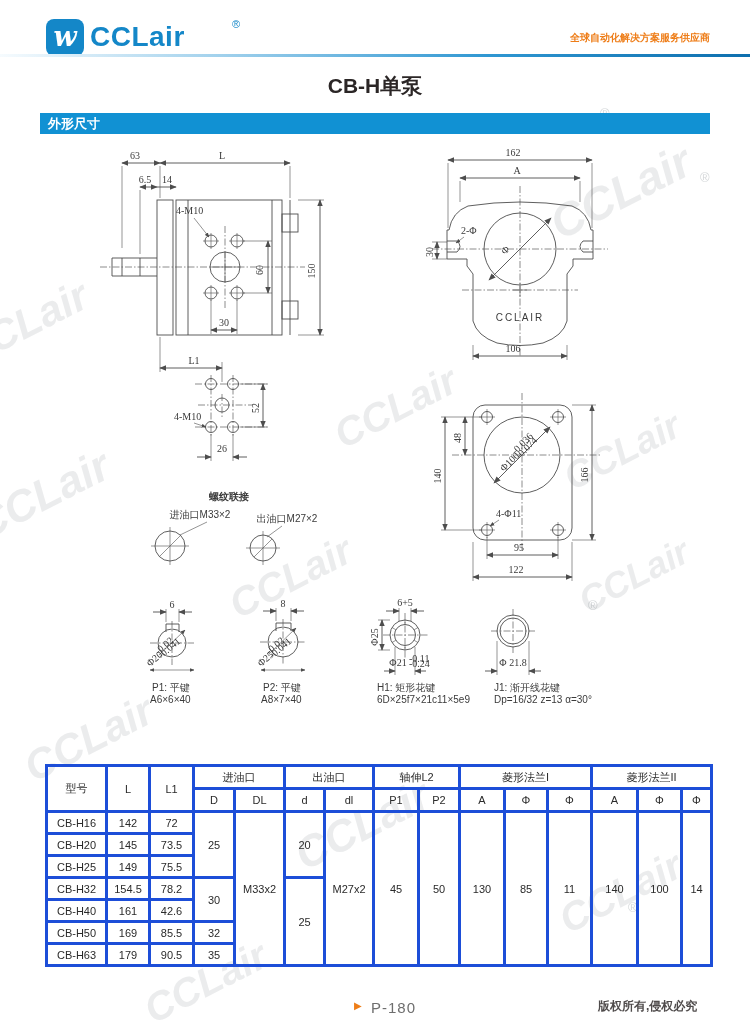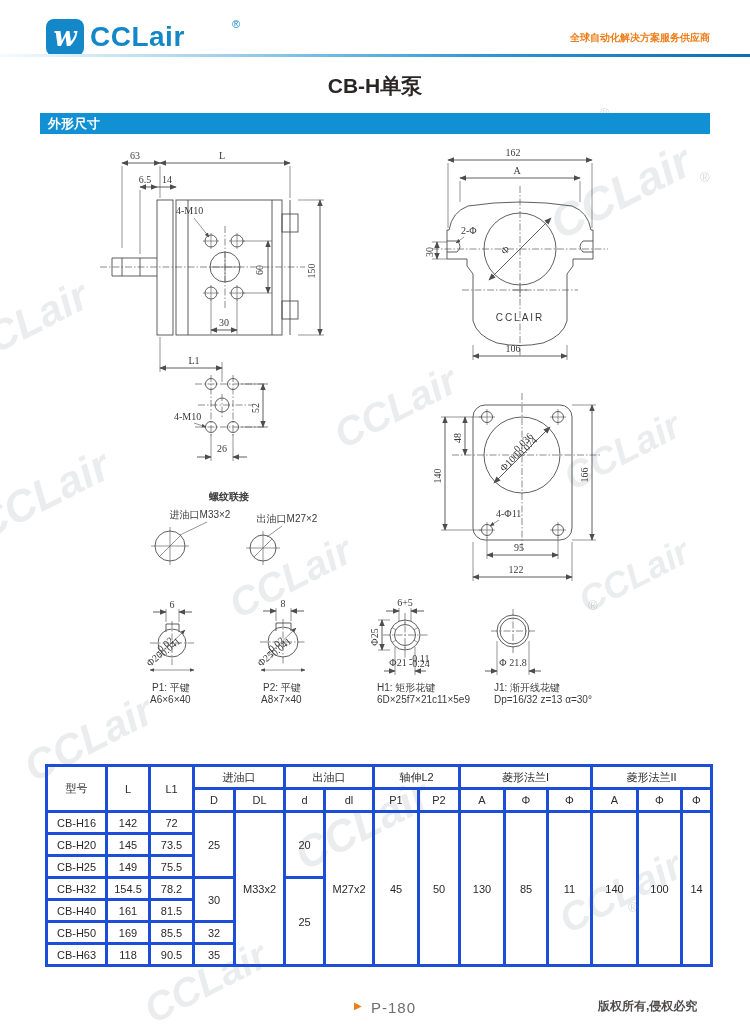--- a/index.html
+++ b/index.html
@@ -366,31 +366,31 @@
       <tr>
         <td>CB-H32</td>
         <td>154.5</td>
         <td>78.2</td>
         <td rowspan="2">30</td>
         <td rowspan="4">25</td>
       </tr>
       <tr>
         <td>CB-H40</td>
         <td>161</td>
-        <td>81.5</td>
+        <td>42.6</td>
       </tr>
       <tr>
         <td>CB-H50</td>
         <td>169</td>
         <td>85.5</td>
         <td>32</td>
       </tr>
       <tr>
         <td>CB-H63</td>
-        <td>118</td>
+        <td>179</td>
         <td>90.5</td>
         <td>35</td>
       </tr>
     </tbody>
   </table>
 
   <div class="footer-marker">▶</div>
   <div class="footer-page">P-180</div>
   <div class="footer-copy">版权所有,侵权必究</div>
 

